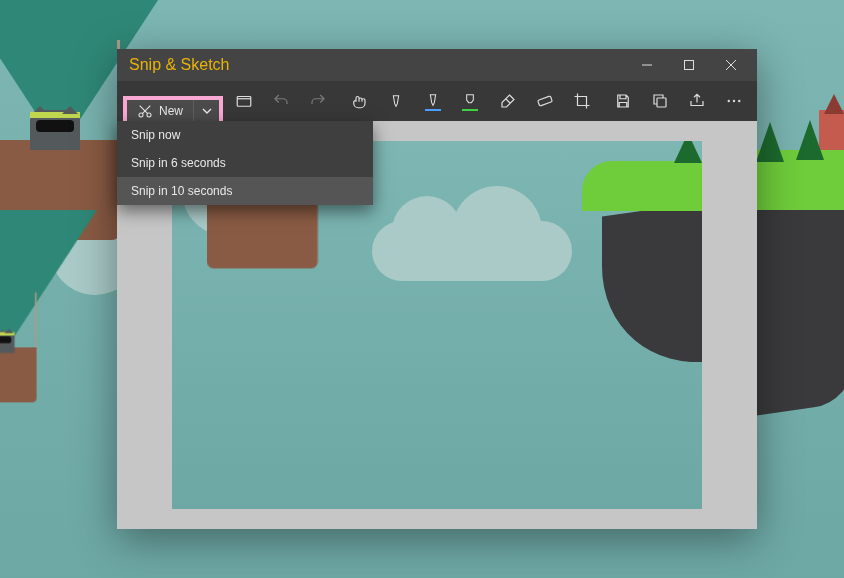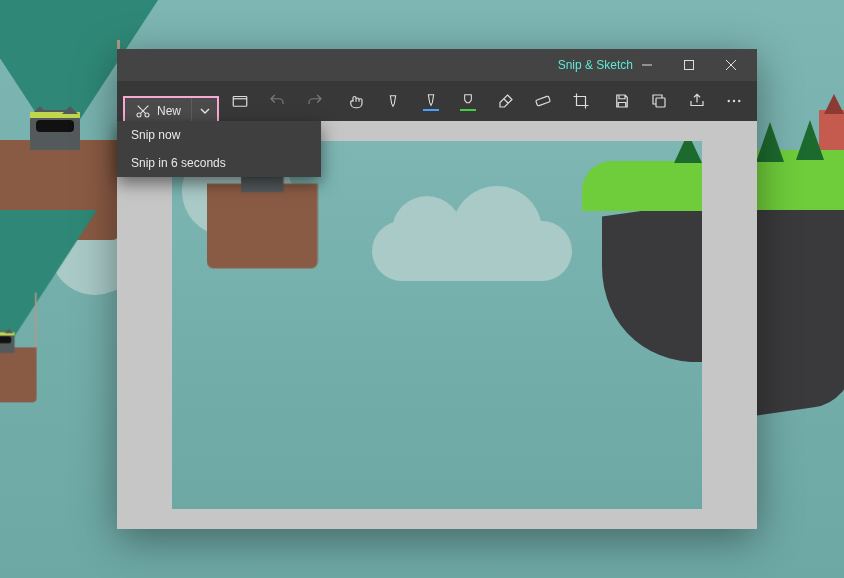--- a/index.html
+++ b/index.html
@@ -66,54 +66,54 @@
 
 .app {
   position: absolute;
   left: 117px; top: 49px;
   width: 640px; height: 480px;
   background: #c6c6c6;
   box-shadow: 0 10px 40px rgba(0,0,0,.4);
   display: flex; flex-direction: column;
 }
 .titlebar {
-  height: 32px; background: #444; color: #5eead4;
-  display:flex; align-items:center; justify-content:flex-end;
-  padding: 0 6px 0 12px; font-size: 12px;
+  height: 32px; background: #444; color: #eab308;
+  display:flex; align-items:center; justify-content:space-between;
+  padding: 0 6px 0 12px; font-size: 16px;
 }
 .winbtns { display:flex; gap: 14px; padding-right: 6px;}
 .winbtn { width: 28px; height:28px; display:flex;align-items:center;justify-content:center;color:#ddd;}
 
 .toolbar {
   height: 40px; background: #383838; color:#e8e8e8;
   display:flex; align-items:center; padding: 0 6px; gap:4px;
 }
 .newbtn {
   display:flex; align-items:center; height:30px;
-  background:#4b4b4b; border:2px solid #f9a8d4;margin-top:20px;
+  background:#4b4b4b; border:4px solid #f9a8d4;margin-top:20px;
 }
 .newbtn .lbl{display:flex;align-items:center;gap:6px;padding:0 10px;height:100%;}
 .newbtn .chev{border-left:1px solid #5e5e5e;width:26px;height:100%;display:flex;align-items:center;justify-content:center}
 .tbtn{width:34px;height:30px;display:flex;align-items:center;justify-content:center;color:#ddd;border-radius:2px}
 .tbtn.disabled{opacity:.4}
 .spacer{flex:1}
 
 .canvas-area{flex:1;position:relative;background:#c6c6c6;padding:20px 55px 20px 55px;}
 .canvas{width:100%;height:100%;background:linear-gradient(#7db6b3,#6da8a5);position:relative;overflow:hidden;}
 
 .canvas .balloon.b3{position:absolute;left:-50px;top:-170px;transform:scale(.85);transform-origin:top left}
 .canvas .cloud.cc1{left:200px;top:80px;width:200px;height:60px}
 .canvas .cloud.cc2{left:30px;top:40px;width:100px;height:40px}
 .canvas .floatisle2{position:absolute;right:-120px;top:20px;width:240px;height:200px}
 .floatisle2 .grass{width:240px;height:50px;border-radius:30px 0 0 0}
 .floatisle2 .earth{top:40px;width:220px;height:160px;border-radius:0 0 30px 110px}
 .floatisle2 .tree{border-bottom:30px solid #1d6a2e}.floatisle2 .t3{top:-28px;right:120px}
 
 .dropdown {
-  position:absolute; left:0; top:72px; width:204px;
+  position:absolute; left:0; top:72px; width:256px;
   background:#3f3f3f; color:#e8e8e8;
   box-shadow:0 6px 16px rgba(0,0,0,.5);
 }
 .dropdown .item{padding:7px 14px;font-size:12px}
 .dropdown .item.hovered{background:#555}
 svg{display:block}
 .hl-green{border-bottom:2px solid #40d040;padding-bottom:1px}
 .hl-blue{border-bottom:2px solid #4aa0ff;padding-bottom:1px}
 </style>
 </head>
@@ -302,15 +302,16 @@
         <div class="earth"></div>
           <div class="grass"></div>
         <div class="tree t3"></div>
       </div>
     </div>
   </div>
 
   <div class="dropdown">
     <div class="item">Snip now</div>
     <div class="item">Snip in 6 seconds</div>
+    <div class="item hovered">Snip in 10 seconds</div>
   </div>
 
 </div>
 
 </body></html>

